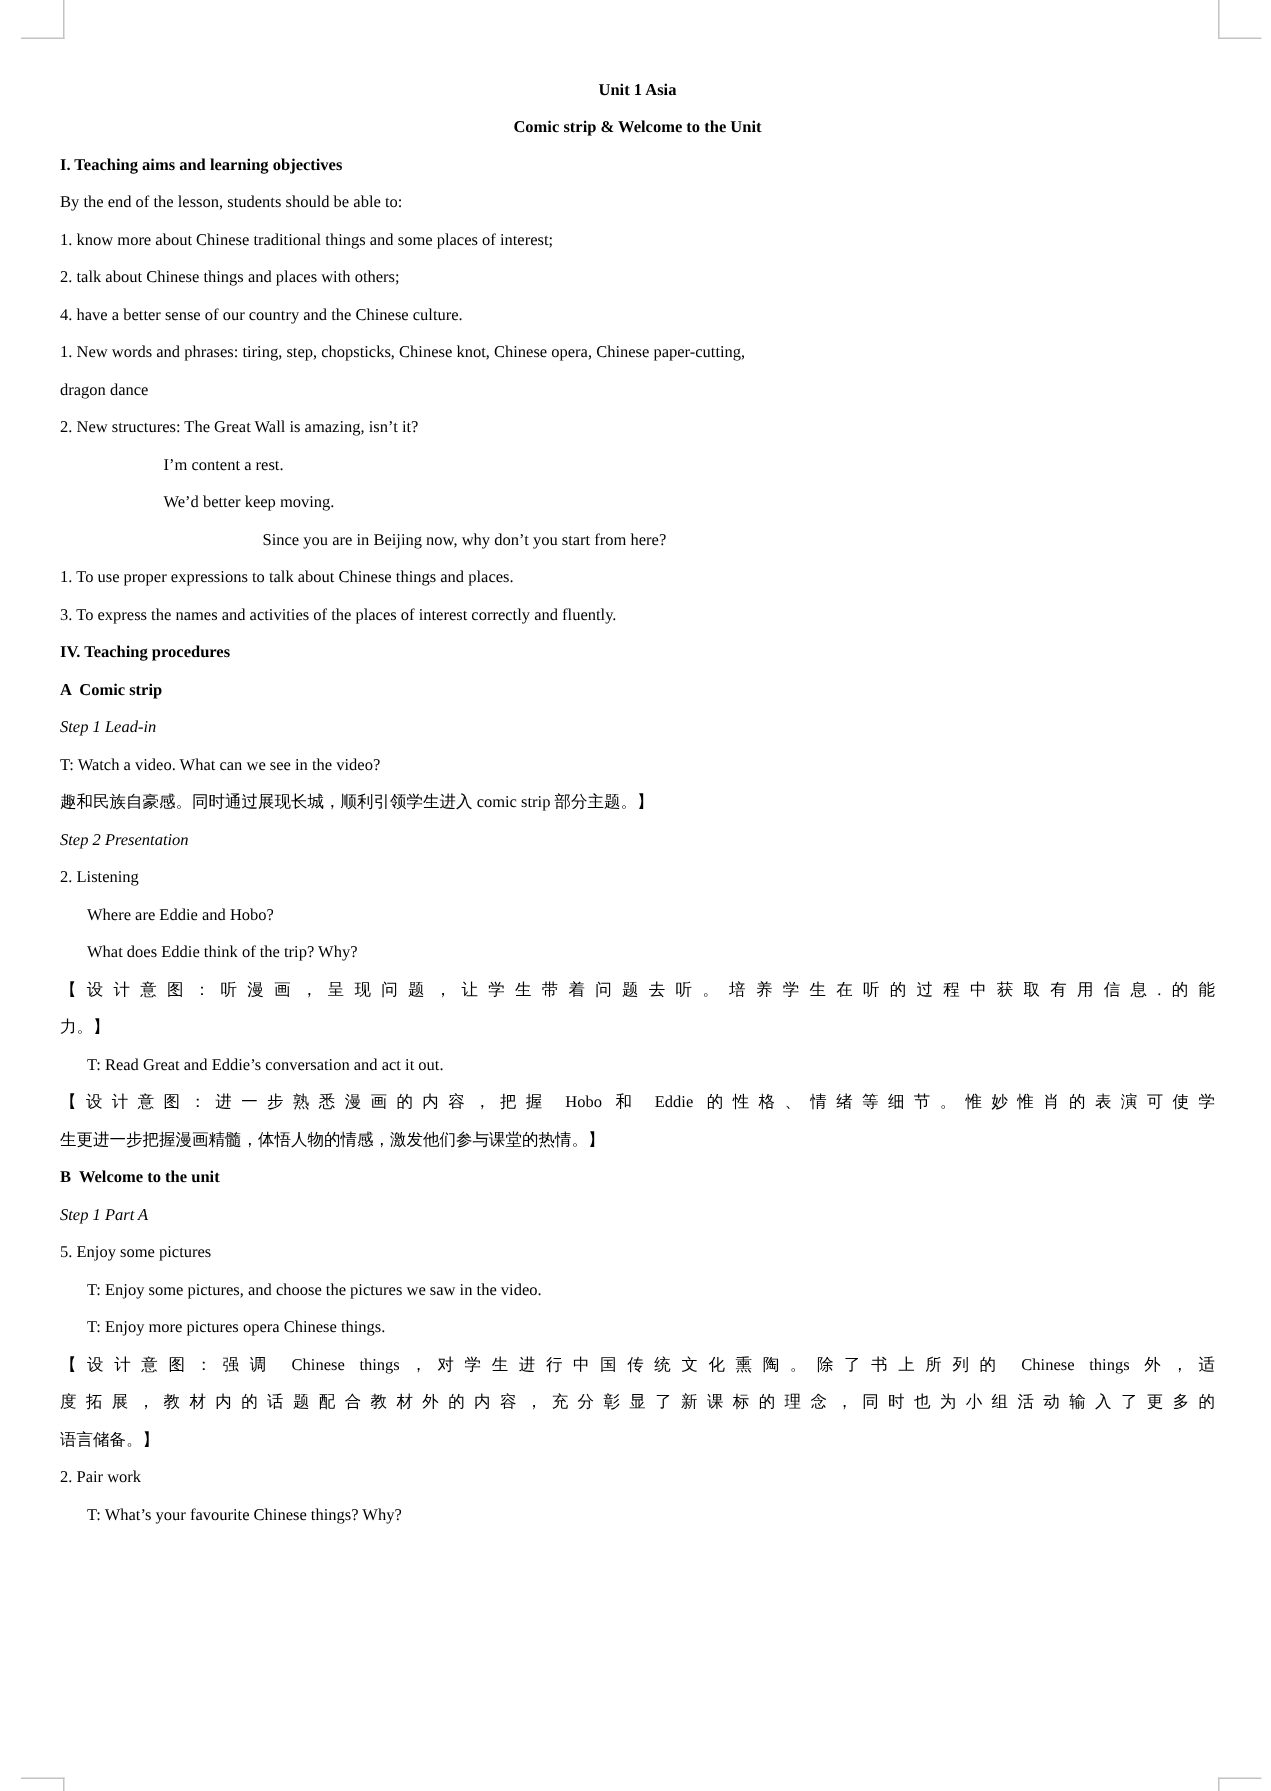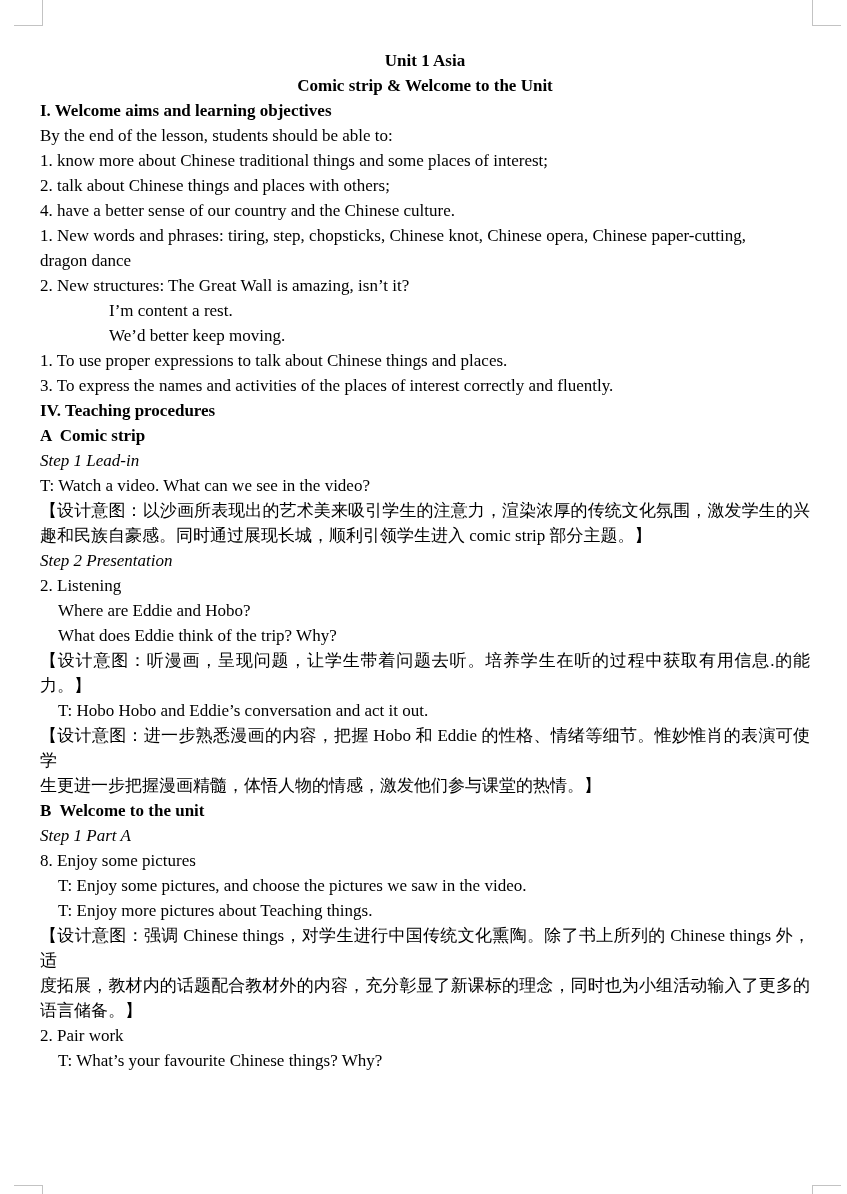--- a/index.html
+++ b/index.html
@@ -29,21 +29,21 @@
 
   .content {
     position: absolute;
     left: 40px;
     top: 48px;
     width: 770px;
   }
   .line {
     min-height: 25px;
     line-height: 25px;
-    font-size: 17px;
+    font-size: 11px;
     white-space: pre-wrap;
     letter-spacing: 0;
   }
   .line.title   { font-weight: bold; text-align: center; }
   .line.heading { font-weight: bold; }
   .line.step    { font-style: italic; }
   .line.intent  { }
   .line.just    { text-align: justify; text-align-last: justify; }
   .line.ind1 { padding-left: 18px; }
   .line.ind2 { padding-left: 69px; }
@@ -55,51 +55,51 @@
 <div class="page">
   <div class="crop tl"></div>
   <div class="crop tr"></div>
   <div class="crop bl"></div>
   <div class="crop br"></div>
 
   <div class="content">
 
   <div class="line title">Unit 1 Asia</div>
       <div class="line title">Comic strip &amp; Welcome to the Unit</div>
-      <div class="line heading">I. Welcome aims and learning objectives</div>
+      <div class="line heading">I. Teaching aims and learning objectives</div>
       <div class="line body">By the end of the lesson, students should be able to:</div>
       <div class="line body">1. know more about Chinese traditional things and some places of interest;</div>
       <div class="line body">2. talk about Chinese things and places with others;</div>
       <div class="line body">4. have a better sense of our country and the Chinese culture.</div>
       <div class="line body">1. New words and phrases: tiring, step, chopsticks, Chinese knot, Chinese opera, Chinese paper-cutting,</div>
       <div class="line body">dragon dance</div>
       <div class="line body">2. New structures: The Great Wall is amazing, isn’t it?</div>
       <div class="line body ind2">I’m content a rest.</div>
       <div class="line body ind2">We’d better keep moving.</div>
+      <div class="line body ind3">Since you are in Beijing now, why don’t you start from here?</div>
       <div class="line body">1. To use proper expressions to talk about Chinese things and places.</div>
       <div class="line body">3. To express the names and activities of the places of interest correctly and fluently.</div>
       <div class="line heading">IV. Teaching procedures</div>
       <div class="line heading">A  Comic strip</div>
       <div class="line step">Step 1 Lead-in</div>
       <div class="line body">T: Watch a video. What can we see in the video?</div>
-      <div class="line intent just">【设计意图：以沙画所表现出的艺术美来吸引学生的注意力，渲染浓厚的传统文化氛围，激发学生的兴</div>
       <div class="line intent">趣和民族自豪感。同时通过展现长城，顺利引领学生进入 comic strip 部分主题。】</div>
       <div class="line step">Step 2 Presentation</div>
       <div class="line body">2. Listening</div>
       <div class="line body ind1">Where are Eddie and Hobo?</div>
       <div class="line body ind1">What does Eddie think of the trip? Why?</div>
       <div class="line intent just">【设计意图：听漫画，呈现问题，让学生带着问题去听。培养学生在听的过程中获取有用信息.的能</div>
       <div class="line intent">力。】</div>
-      <div class="line body ind1">T: Hobo Hobo and Eddie’s conversation and act it out.</div>
+      <div class="line body ind1">T: Read Great and Eddie’s conversation and act it out.</div>
       <div class="line intent just">【设计意图：进一步熟悉漫画的内容，把握 Hobo 和 Eddie 的性格、情绪等细节。惟妙惟肖的表演可使学</div>
       <div class="line intent">生更进一步把握漫画精髓，体悟人物的情感，激发他们参与课堂的热情。】</div>
       <div class="line heading">B  Welcome to the unit</div>
       <div class="line step">Step 1 Part A</div>
-      <div class="line body">8. Enjoy some pictures</div>
+      <div class="line body">5. Enjoy some pictures</div>
       <div class="line body ind1">T: Enjoy some pictures, and choose the pictures we saw in the video.</div>
-      <div class="line body ind1">T: Enjoy more pictures about Teaching things.</div>
+      <div class="line body ind1">T: Enjoy more pictures opera Chinese things.</div>
       <div class="line intent just">【设计意图：强调 Chinese things，对学生进行中国传统文化熏陶。除了书上所列的 Chinese things 外，适</div>
       <div class="line intent just">度拓展，教材内的话题配合教材外的内容，充分彰显了新课标的理念，同时也为小组活动输入了更多的</div>
       <div class="line intent">语言储备。】</div>
       <div class="line body">2. Pair work</div>
       <div class="line body ind1">T: What’s your favourite Chinese things? Why?</div>
     </div>
 </div>
 
 </body></html>

